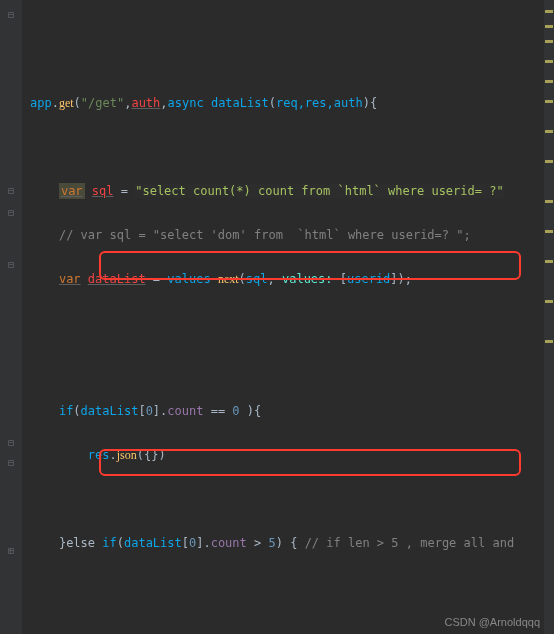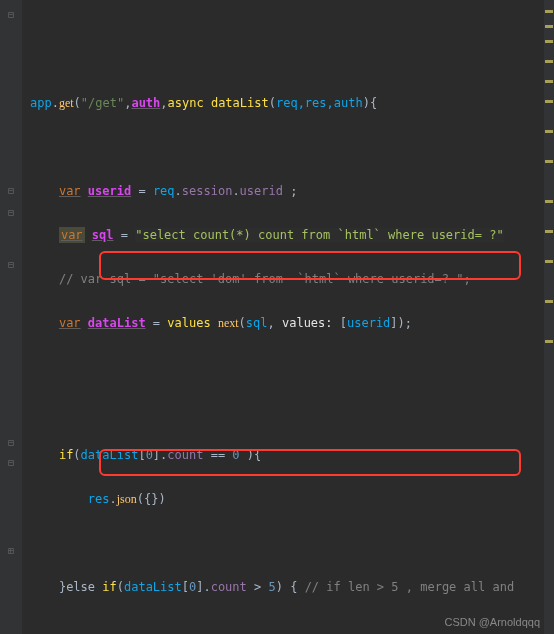--- a/index.html
+++ b/index.html
@@ -31,31 +31,31 @@
 .fold {
   position: absolute;
   left: 8px;
   color: #606366;
   font-size: 10px;
   cursor: pointer;
 }
 .code-area {
   margin-left: 22px;
 }
-.kw { color: #fde047; }
+.kw { color: #0ea5e9; }
 .var-u { color: #cc7832; text-decoration: underline; text-decoration-color: #5e5e5e; }
 .str { color: #6a8759; }
 .str-y { color: #a5c261; background: #2d2d2d; }
 .num { color: #6897bb; }
 .fn { color: #ffc66d; font-family: Liberation Serif, serif; }
 .prop { color: #9876aa; }
 .ident { color: #0ea5e9; }
-.ident-u { color: #d946ef; text-decoration: underline; text-decoration-color: #5e5e5e; font-weight: bold; }
+.ident-u { color: #ef4444; text-decoration: underline; text-decoration-color: #5e5e5e; }
 .comment { color: #808080; }
-.param { color: #e5e5e5; }
+.param { color: #5eead4; }
 .bg-hl { background: #4a4a3a; padding: 1px 2px; }
 .line { position: relative; }
 .redbox {
   position: absolute;
   border: 2px solid #ff3b30;
   border-radius: 6px;
   pointer-events: none;
   z-index: 10;
 }
 .minimap {
@@ -91,21 +91,20 @@
     <span class="fold" style="top:180px">⊟</span>
     <span class="fold" style="top:202px">⊟</span>
     <span class="fold" style="top:254px">⊟</span>
     <span class="fold" style="top:432px">⊟</span>
     <span class="fold" style="top:452px">⊟</span>
     <span class="fold" style="top:540px">⊞</span>
   </div>
   <div class="code-area">
 <div class="line"><span class="ident">app</span>.<span class="fn">get</span>(<span class="str">"/get"</span>,<span class="ident-u">auth</span>,<span class="kw">async</span> <span class="kw">dataList</span>(<span class="ident">req,res,auth</span>){</div>
 <div class="line"> </div>
-<div class="line">    <span class="var-u">var</span> <span class="ident-u">userid</span><span> = </span><span class="ident">req</span>.<span class="prop">session</span>.<span class="prop">userid</span> ;</div>
 <div class="line">    <span class="var-u bg-hl">var</span> <span class="ident-u">sql</span><span> = </span><span class="str-y">"select count(*) count from `html` where userid= ?"</span></div>
 <div class="line">    <span class="comment">// var sql = "select 'dom' from  `html` where userid=? ";</span></div>
 <div class="line">    <span class="var-u">var</span> <span class="ident-u">dataList</span> = <span class="kw">values</span> <span class="fn">next</span>(<span class="ident">sql</span>, <span class="param">values:</span> [<span class="ident">userid</span>]);</div>
 <div class="line"> </div>
 <div class="line"> </div>
 <div class="line">    <span class="kw">if</span>(<span class="ident">dataList</span>[<span class="num">0</span>].<span class="prop">count</span><span> == </span><span class="num">0</span> ){</div>
 <div class="line">        <span class="ident">res</span>.<span class="fn">json</span>({})</div>
 <div class="line"> </div>
 <div class="line">    <span>}else </span><span class="kw">if</span>(<span class="ident">dataList</span>[<span class="num">0</span>].<span class="prop">count</span><span> &gt; </span><span class="num">5</span>) { <span class="comment">// if len &gt; 5 , merge all and</span></div>
 <div class="line"> </div>

